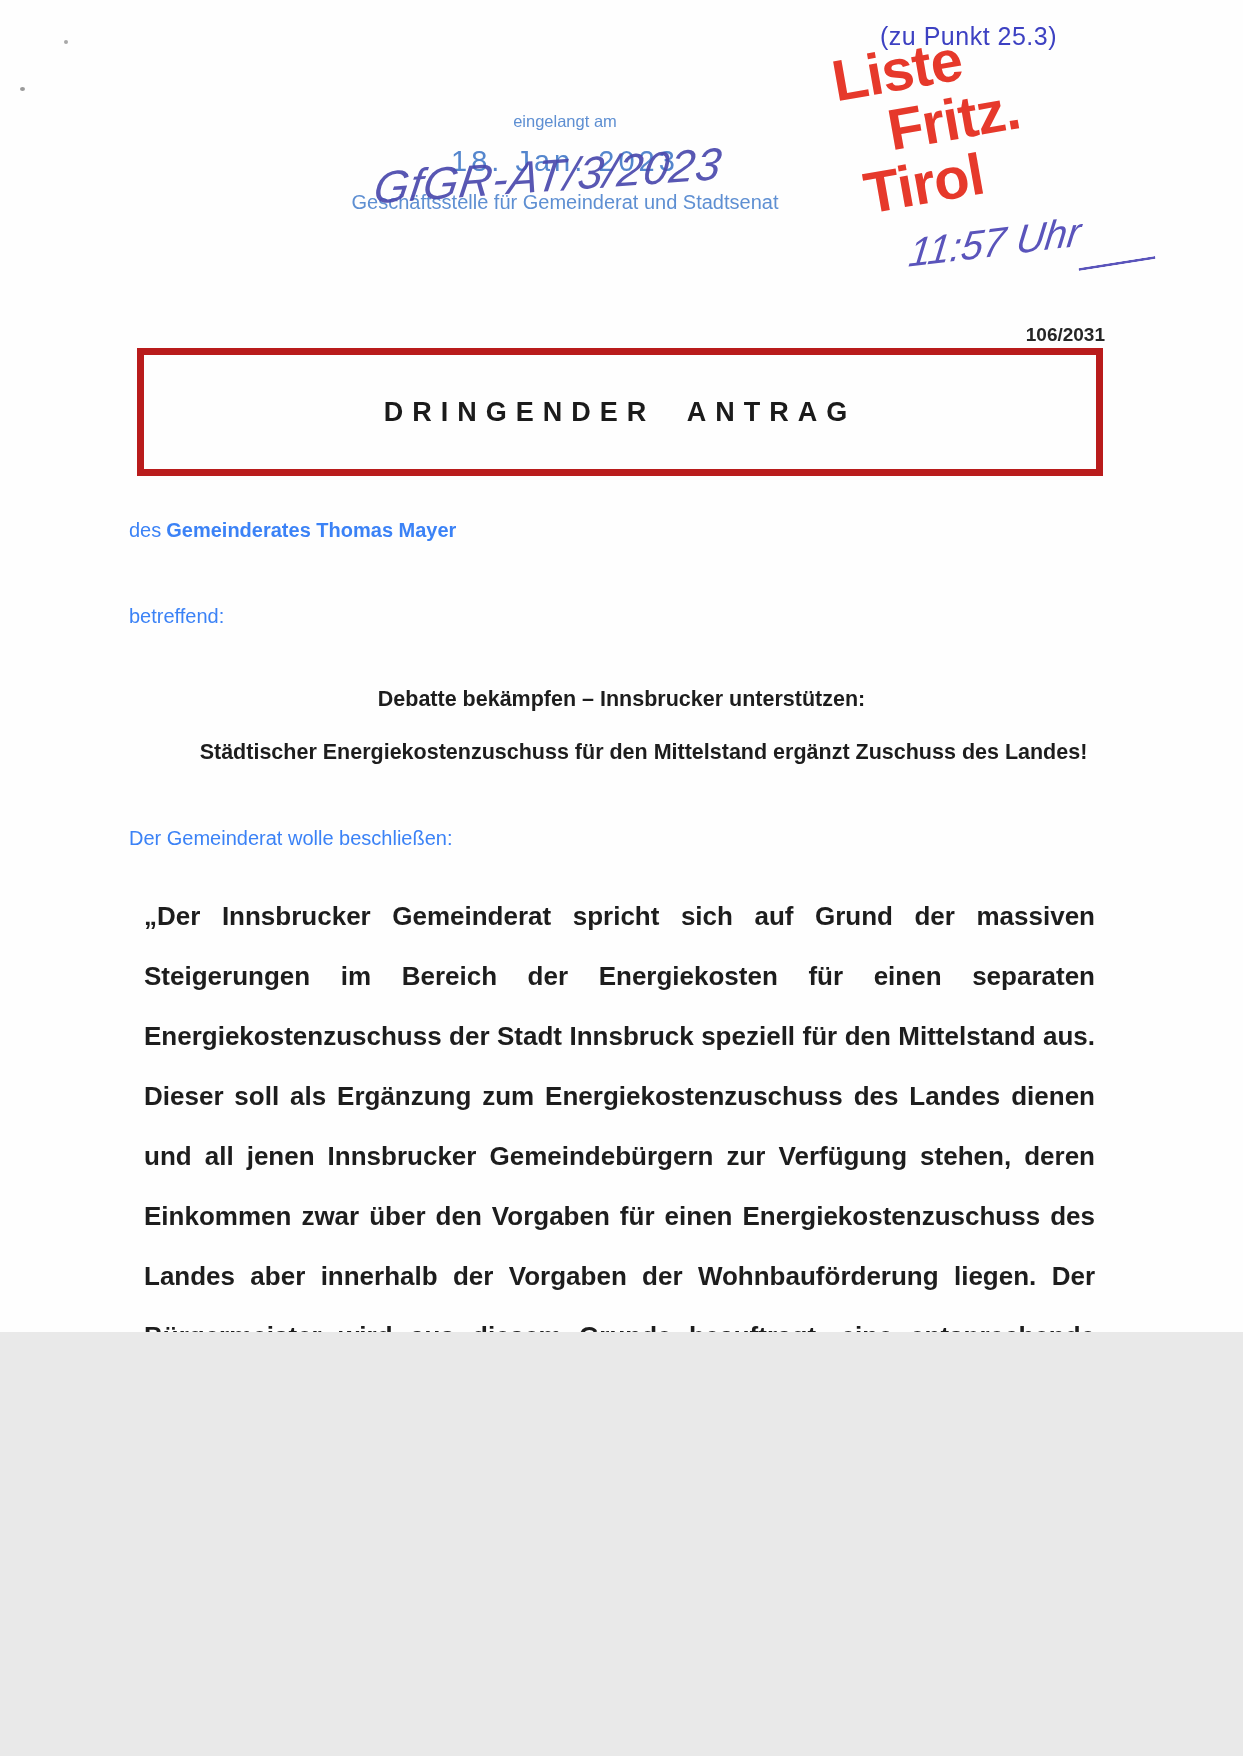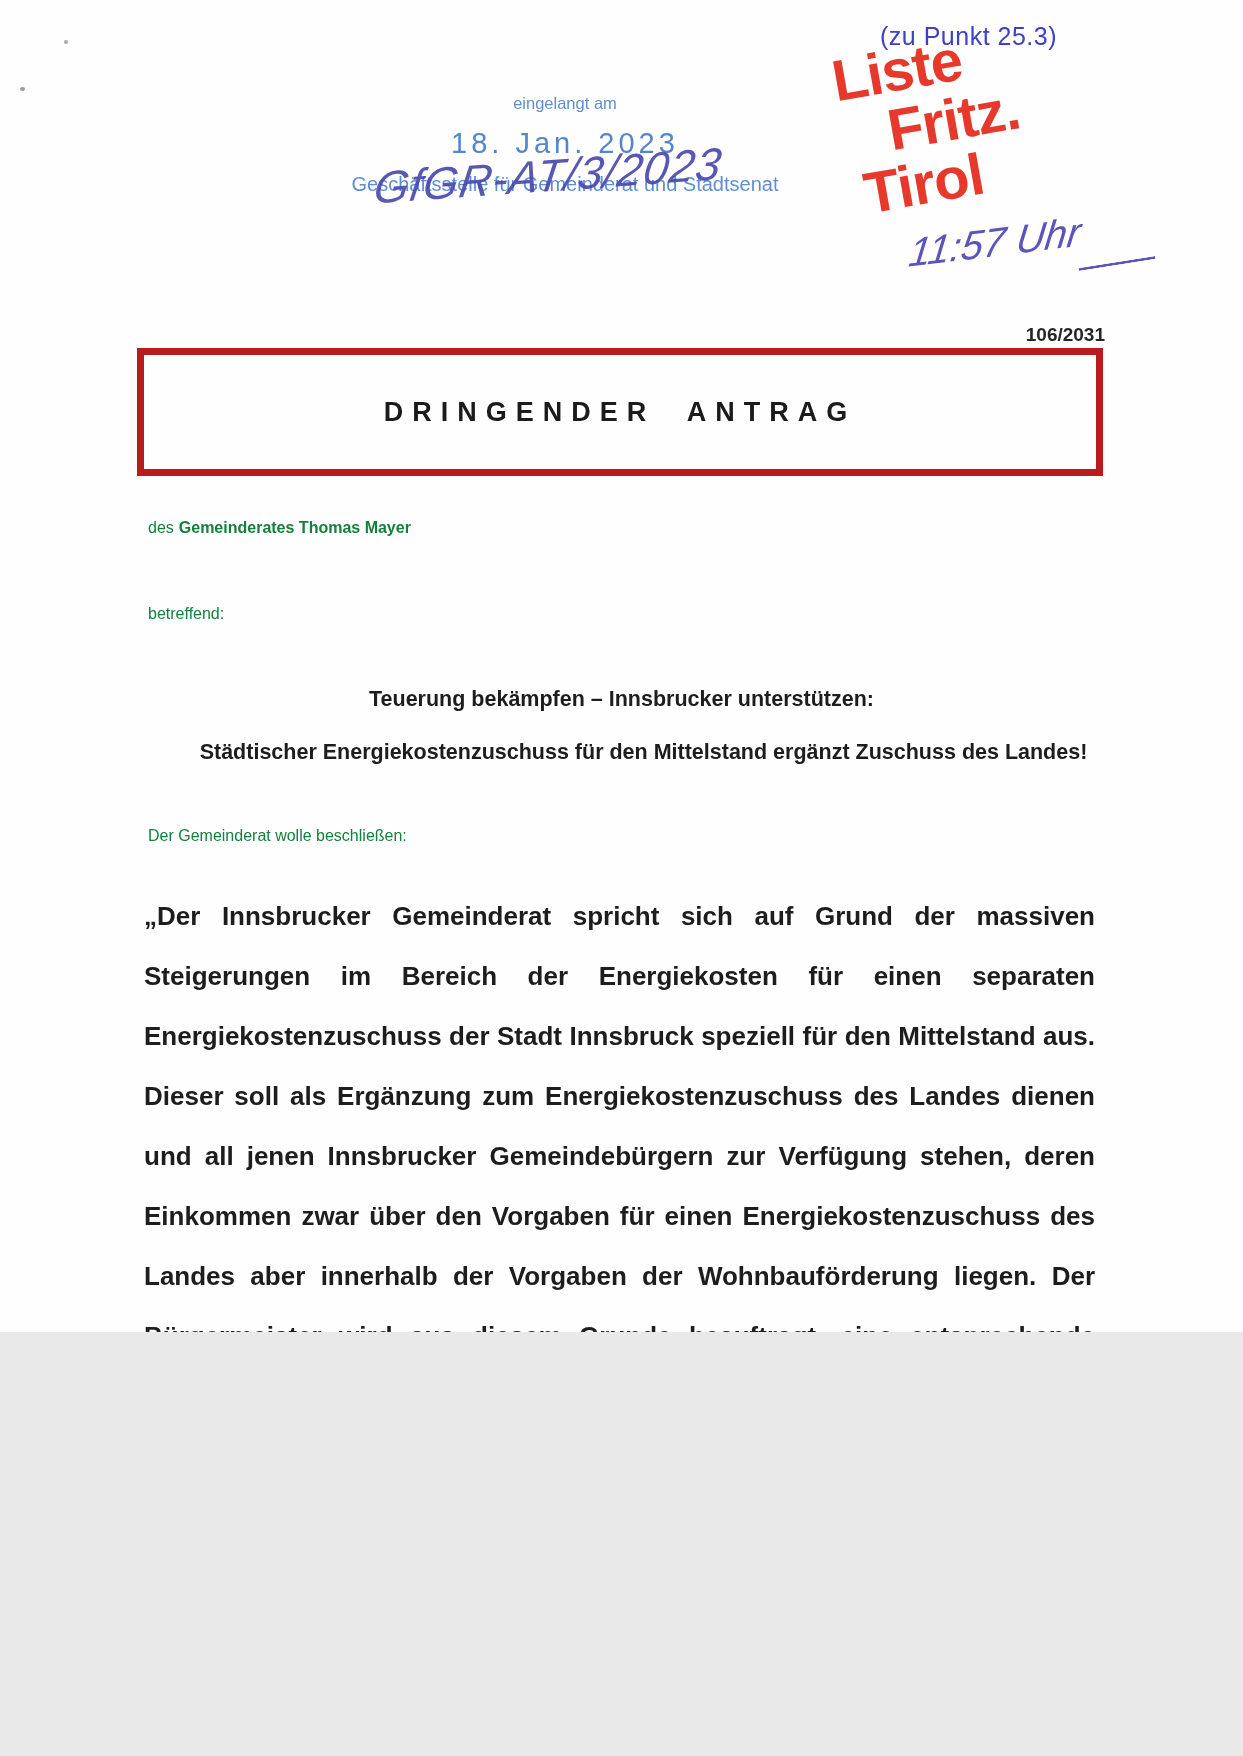--- a/index.html
+++ b/index.html
@@ -26,21 +26,21 @@
     position: absolute; left: 880px; top: 22px;
     font-size: 25px; color: #3d41c2; letter-spacing: 0.5px;
   }
 
   
   .stamp {
     position: absolute; left: 330px; top: 88px; width: 470px;
     text-align: center; color: #5e8fd2;
   }
   .stamp-authority { font-size: 25px; letter-spacing: 0.5px; }
-  .stamp-received  { font-size: 16.5px; margin-top: 6px; }
+  .stamp-received  { font-size: 16.5px; margin-top: 24px; }
   .stamp-date      { font-size: 29px; margin-top: 14px; letter-spacing: 4px; color: #5486cd; }
   .stamp-office    { font-size: 20px; margin-top: 13px; }
 
   .stamp-handwriting {
     position: absolute; left: 48px; top: 74px;
     font-size: 45px; font-style: italic; white-space: nowrap;
     color: #4b49ad;
     transform: rotate(-4deg) skewX(-12deg);
     transform-origin: left top;
     letter-spacing: 1px;
@@ -83,21 +83,21 @@
   .title-box {
     position: absolute; left: 137px; top: 348px; width: 966px; height: 128px;
     border: 7px solid #b91c1c;
     display: flex; align-items: center; justify-content: center;
   }
   .doc-title {
     font-size: 27px; font-weight: bold; letter-spacing: 9px; word-spacing: 16px;
     color: #1b1b1b;
   }
 
-  .line { position: absolute; left: 148px; font-size: 16px; color: #15803d; }
+  .line { position: absolute; left: 129px; font-size: 20px; color: #3b82f6; }
   .submitter    { top: 519px; }
   .submitter b  { margin-left: 5px; }
   .regarding    { top: 605px; }
   .res-intro    { top: 827px; }
 
   .subject {
     position: absolute; left: 0; width: 1243px; text-align: center;
     font-size: 21.5px; font-weight: bold; color: #1d1d1d;
   }
   .subject-1 { top: 687px; }
@@ -150,21 +150,21 @@
   <div class="title-box">
     <div class="doc-title">DRINGENDER ANTRAG</div>
   </div>
 
   <div class="line submitter">
     <span>des</span><b>Gemeinderates Thomas Mayer</b>
   </div>
 
   <div class="line regarding">betreffend:</div>
 
-  <div class="subject subject-1">Teuerung bekämpfen – Innsbrucker unterstützen:</div>
+  <div class="subject subject-1">Debatte bekämpfen – Innsbrucker unterstützen:</div>
   <div class="subject subject-2">Städtischer Energiekostenzuschuss für den Mittelstand ergänzt Zuschuss des Landes!</div>
 
   <div class="line res-intro">Der Gemeinderat wolle beschließen:</div>
 
   <div class="motion">„Der Innsbrucker Gemeinderat spricht sich auf Grund der massiven Steigerungen im Bereich der Energiekosten für einen separaten Energiekostenzuschuss der Stadt Innsbruck speziell für den Mittelstand aus. Dieser soll als Ergänzung zum Energiekostenzuschuss des Landes dienen und all jenen Innsbrucker Gemeindebürgern zur Verfügung stehen, deren Einkommen zwar über den Vorgaben für einen Energiekostenzuschuss des Landes aber innerhalb der Vorgaben der Wohnbauförderung liegen. Der Bürgermeister wird aus diesem Grunde beauftragt, eine entsprechende Richtlinie ehestmöglich vorzubereiten und dem Gemeinderat zur Debatte und Beschlussfassung vorzulegen.“</div>
 
   <div class="right-edge"></div>
   <div class="bottom-edge"></div>
 
 </div>

